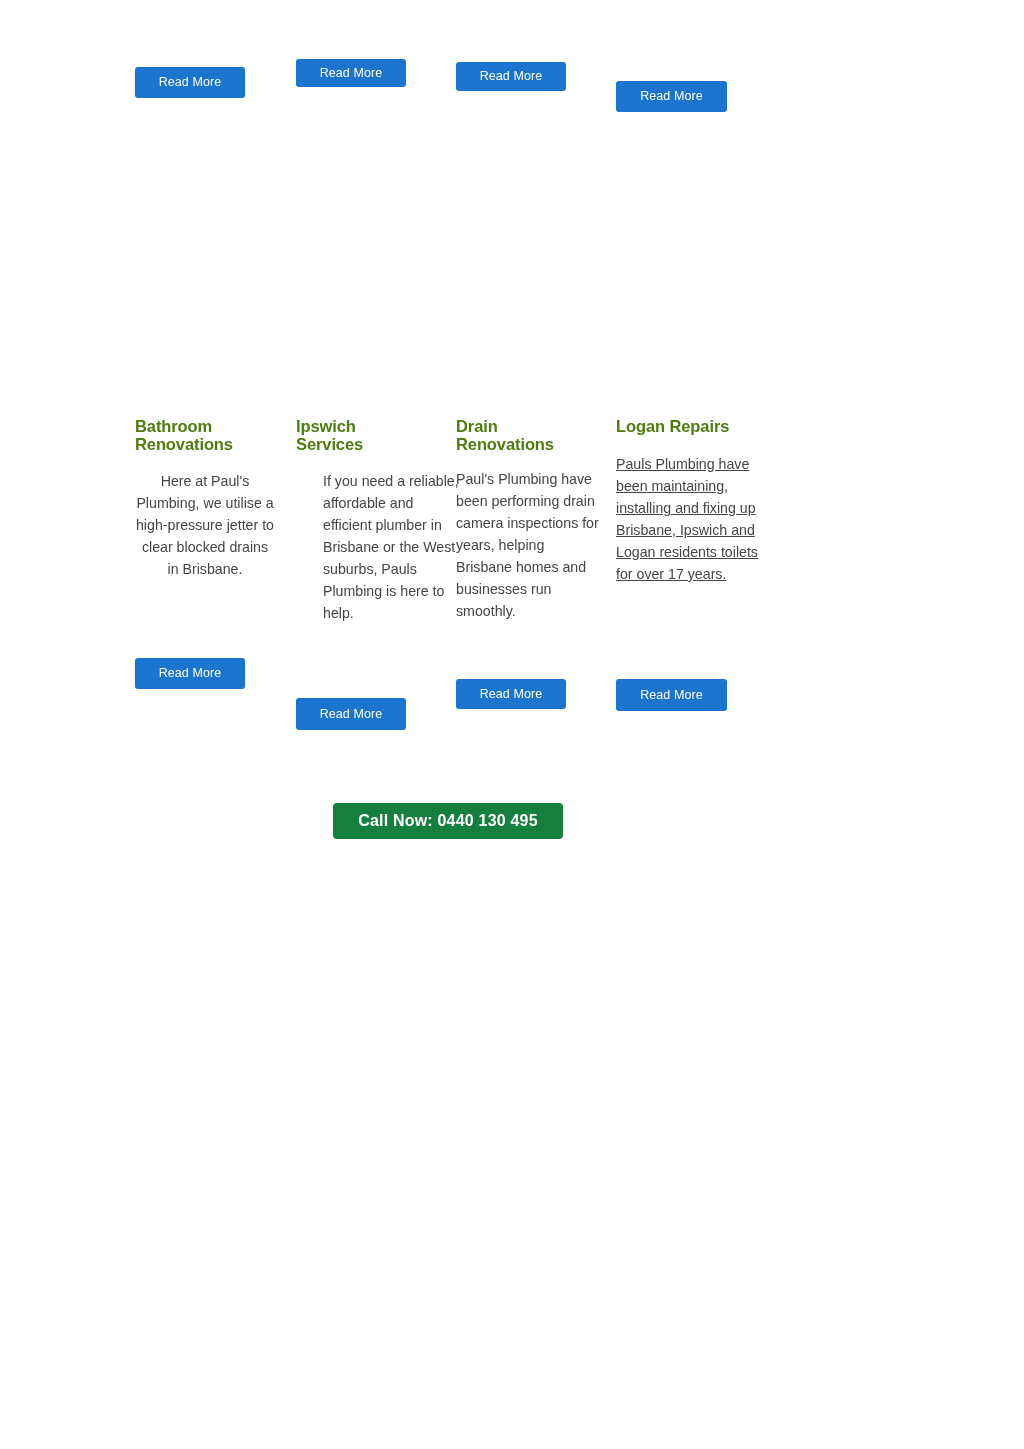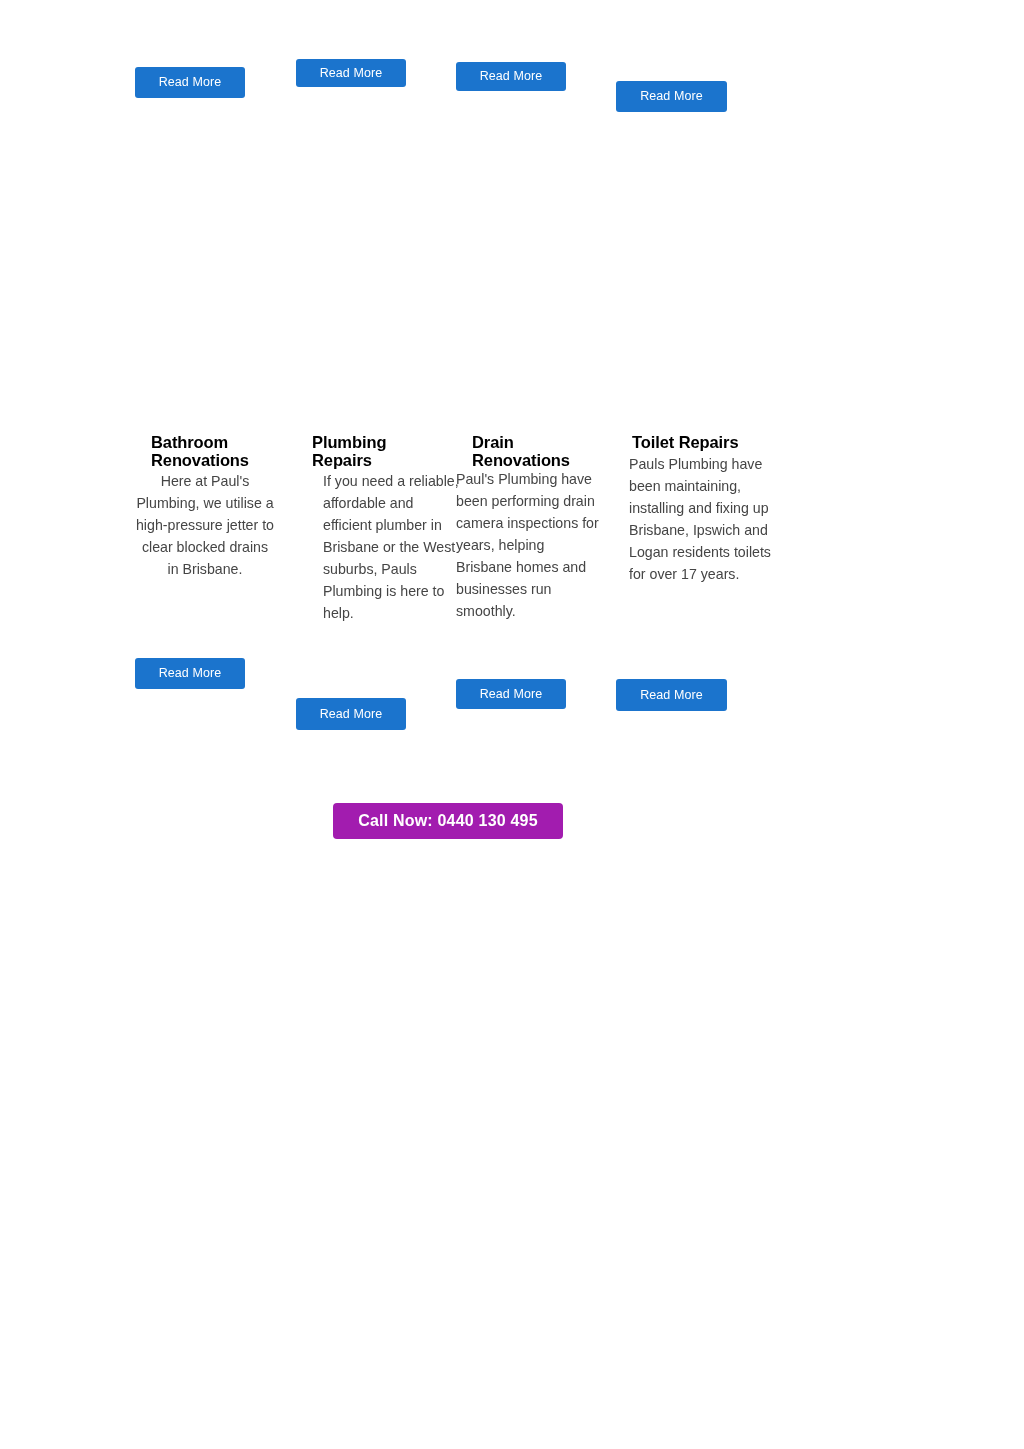--- a/index.html
+++ b/index.html
@@ -40,45 +40,45 @@
     box-sizing: border-box;
     white-space: nowrap;
   }
 
   
   .btn-call {
     position: absolute;
     display: flex;
     align-items: center;
     justify-content: center;
-    background: #a21caf;
+    background: #15803d;
     color: #ffffff;
     font-family: "Liberation Sans", sans-serif;
     font-size: 16px;
     font-weight: 700;
     letter-spacing: 0.2px;
     border: none;
     border-radius: 4px;
     cursor: pointer;
     padding: 0;
     line-height: 1;
     box-sizing: border-box;
     white-space: nowrap;
   }
 
   
   .svc-title {
     position: absolute;
     font-family: "Liberation Sans", sans-serif;
     font-size: 16.5px;
     font-weight: 700;
-    color: #000000;
+    color: #4d7c0f;
     line-height: 1.12;
     letter-spacing: -0.1px;
-    margin: 16px;
+    margin: 0;
   }
   .svc-body {
     position: absolute;
     font-family: "Liberation Sans", sans-serif;
     font-size: 14.2px;
     font-weight: 400;
     color: #454545;
     line-height: 1.55;
     margin: 0;
   }
@@ -94,30 +94,30 @@
 
 <button class="btn-read" style="left:616px; top:81px; width:111px; height:31px;">Read More</button>
 
 <div class="abs">
   <h3 class="svc-title" style="left:135px; top:417px; width:145px;">Bathroom Renovations</h3>
   <p class="svc-body" style="left:135px; top:470px; width:140px;text-align:center;">Here at Paul's Plumbing, we utilise a high-pressure jetter to clear blocked drains in Brisbane.</p>
   <button class="btn-read" style="left:135px; top:658px; width:110px; height:31px;">Read More</button>
 </div>
 
 <div class="abs">
-  <h3 class="svc-title" style="left:296px; top:417px; width:130px;">Plumbing Repairs</h3>
+  <h3 class="svc-title" style="left:296px; top:417px; width:130px;">Ipswich Services</h3>
   <p class="svc-body" style="left:296px; top:470px; width:139px;margin-left:27px;">If you need a reliable, affordable and efficient plumber in Brisbane or the West suburbs, Pauls Plumbing is here to help.</p>
   <button class="btn-read" style="left:296px; top:698px; width:110px; height:32px;">Read More</button>
 </div>
 
 <div class="abs">
   <h3 class="svc-title" style="left:456px; top:417px; width:120px;">Drain Renovations</h3>
   <p class="svc-body" style="left:456px; top:468px; width:145px;">Paul's Plumbing have been performing drain camera inspections for years, helping Brisbane homes and businesses run smoothly.</p>
   <button class="btn-read" style="left:456px; top:679px; width:110px; height:30px;">Read More</button>
 </div>
 
 <div class="abs">
-  <h3 class="svc-title" style="left:616px; top:417px; width:160px;">Toilet Repairs</h3>
-  <p class="svc-body" style="left:629px; top:453px; width:148px;">Pauls Plumbing have been maintaining, installing and fixing up Brisbane, Ipswich and Logan residents toilets for over 17 years.</p>
+  <h3 class="svc-title" style="left:616px; top:417px; width:160px;">Logan Repairs</h3>
+  <p class="svc-body" style="left:616px; top:453px; width:148px;text-decoration:underline;">Pauls Plumbing have been maintaining, installing and fixing up Brisbane, Ipswich and Logan residents toilets for over 17 years.</p>
   <button class="btn-read" style="left:616px; top:679px; width:111px; height:32px;">Read More</button>
 </div>
 
 <button class="btn-call" style="left:333px; top:803px; width:230px; height:36px;">Call Now: 0440 130 495</button>
 
 </body></html>

